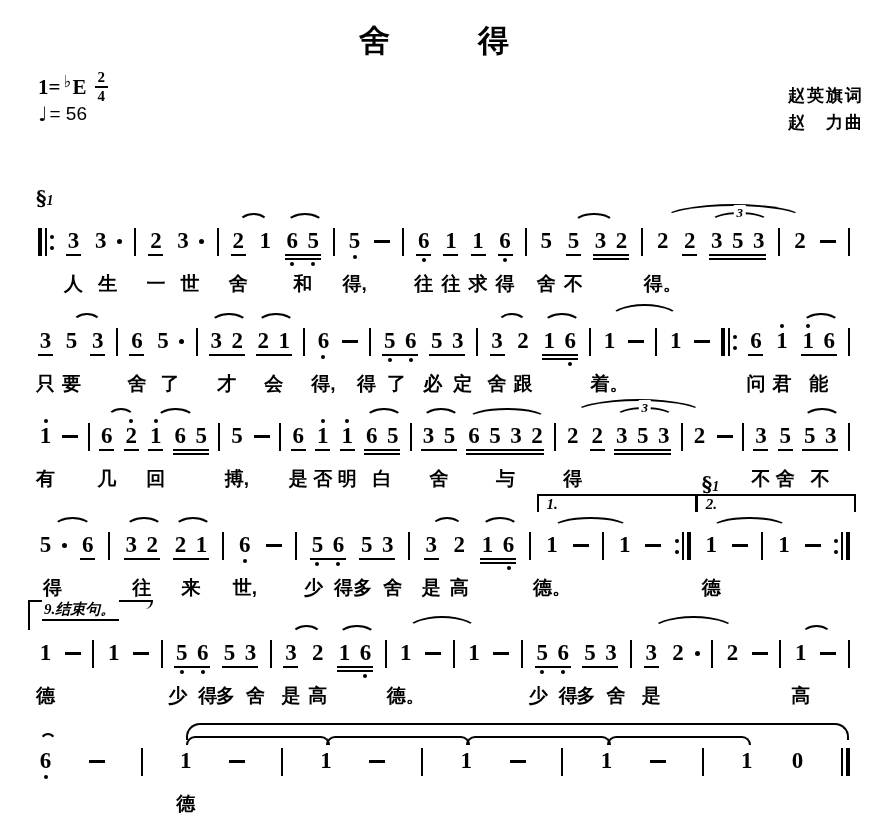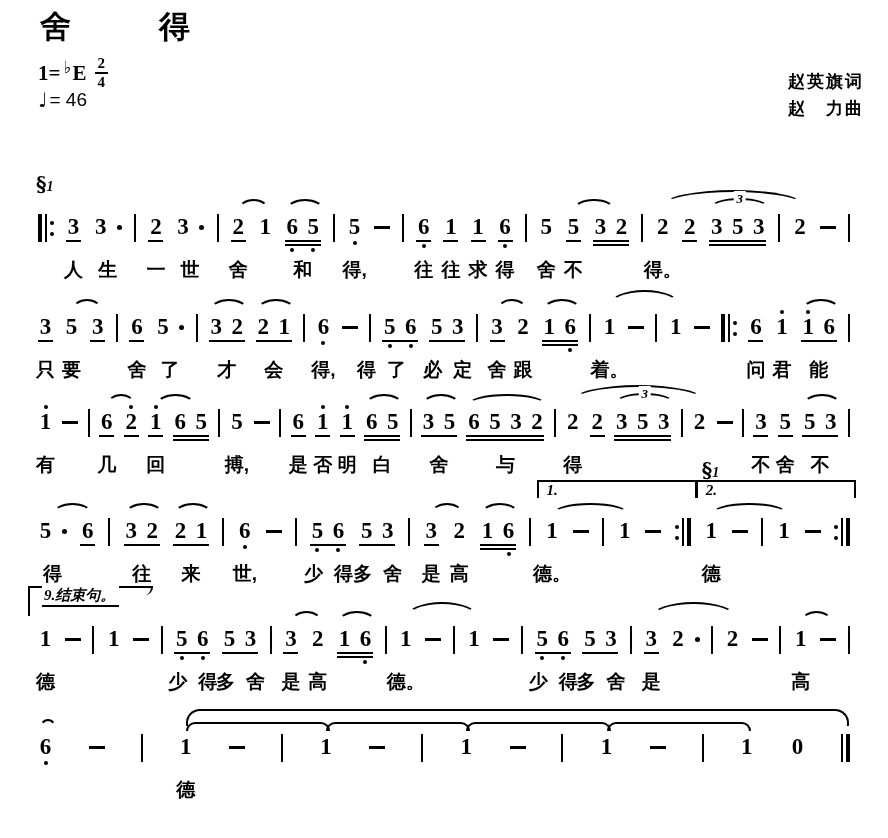--- a/index.html
+++ b/index.html
@@ -1,20 +1,20 @@
 <!DOCTYPE html>
 <html><head>
 <meta charset="utf-8">
 <style>
   html,body{margin:0;padding:0;background:#fff;}
   #page{position:relative;width:888px;height:838px;background:#fff;color:#000;overflow:hidden;
         font-family:"Liberation Sans",sans-serif;}
   
-  .title{margin-top:6px;text-align:left;font:700 31px/42px "Liberation Sans",sans-serif;
-         letter-spacing:88px;padding-left:40px;white-space:nowrap;}
+  .title{margin-top:20px;text-align:center;font:700 31px/42px "Liberation Sans",sans-serif;
+         letter-spacing:88px;padding-left:68px;white-space:nowrap;}
   .hdr{display:flex;justify-content:space-between;align-items:flex-start;margin:12px 24px 0 38px;height:66px;}
   .keysig{font:700 21px "Liberation Serif","DejaVu Serif",serif;}
   .keyline{display:flex;align-items:center;height:26px;}
   .flat{font:700 17px "DejaVu Sans",sans-serif;position:relative;top:-6px;margin:0 1px 0 3px;}
   .frac{display:inline-flex;flex-direction:column;align-items:center;margin-left:8px;
         font:700 15px/15px "Liberation Serif",serif;}
   .frac .fnum{border-bottom:2px solid #000;padding:0 3px 1px;}
   .frac .fden{padding-top:1px;}
   .tempoline{display:flex;align-items:center;height:24px;font:400 19px "Liberation Sans",sans-serif;margin-top:2px;}
   .qnote{font:400 20px "DejaVu Sans",sans-serif;margin-right:2px;}
@@ -84,21 +84,21 @@
         <span>1=</span>
           <span class="flat">♭</span>
           <span>E</span>
         <span class="frac">
           <span class="fnum">2</span>
           <span class="fden">4</span>
         </span>
       </div>
       <div class="tempoline">
         <span class="qnote">♩</span>
-        <span>= 46</span>
+        <span>= 56</span>
       </div>
     </div>
     <div class="credits">
       <div>赵英旗词</div>
       <div>赵　力曲</div>
     </div>
   </div>
 
   <div id="score">
       <div class="system s1">

